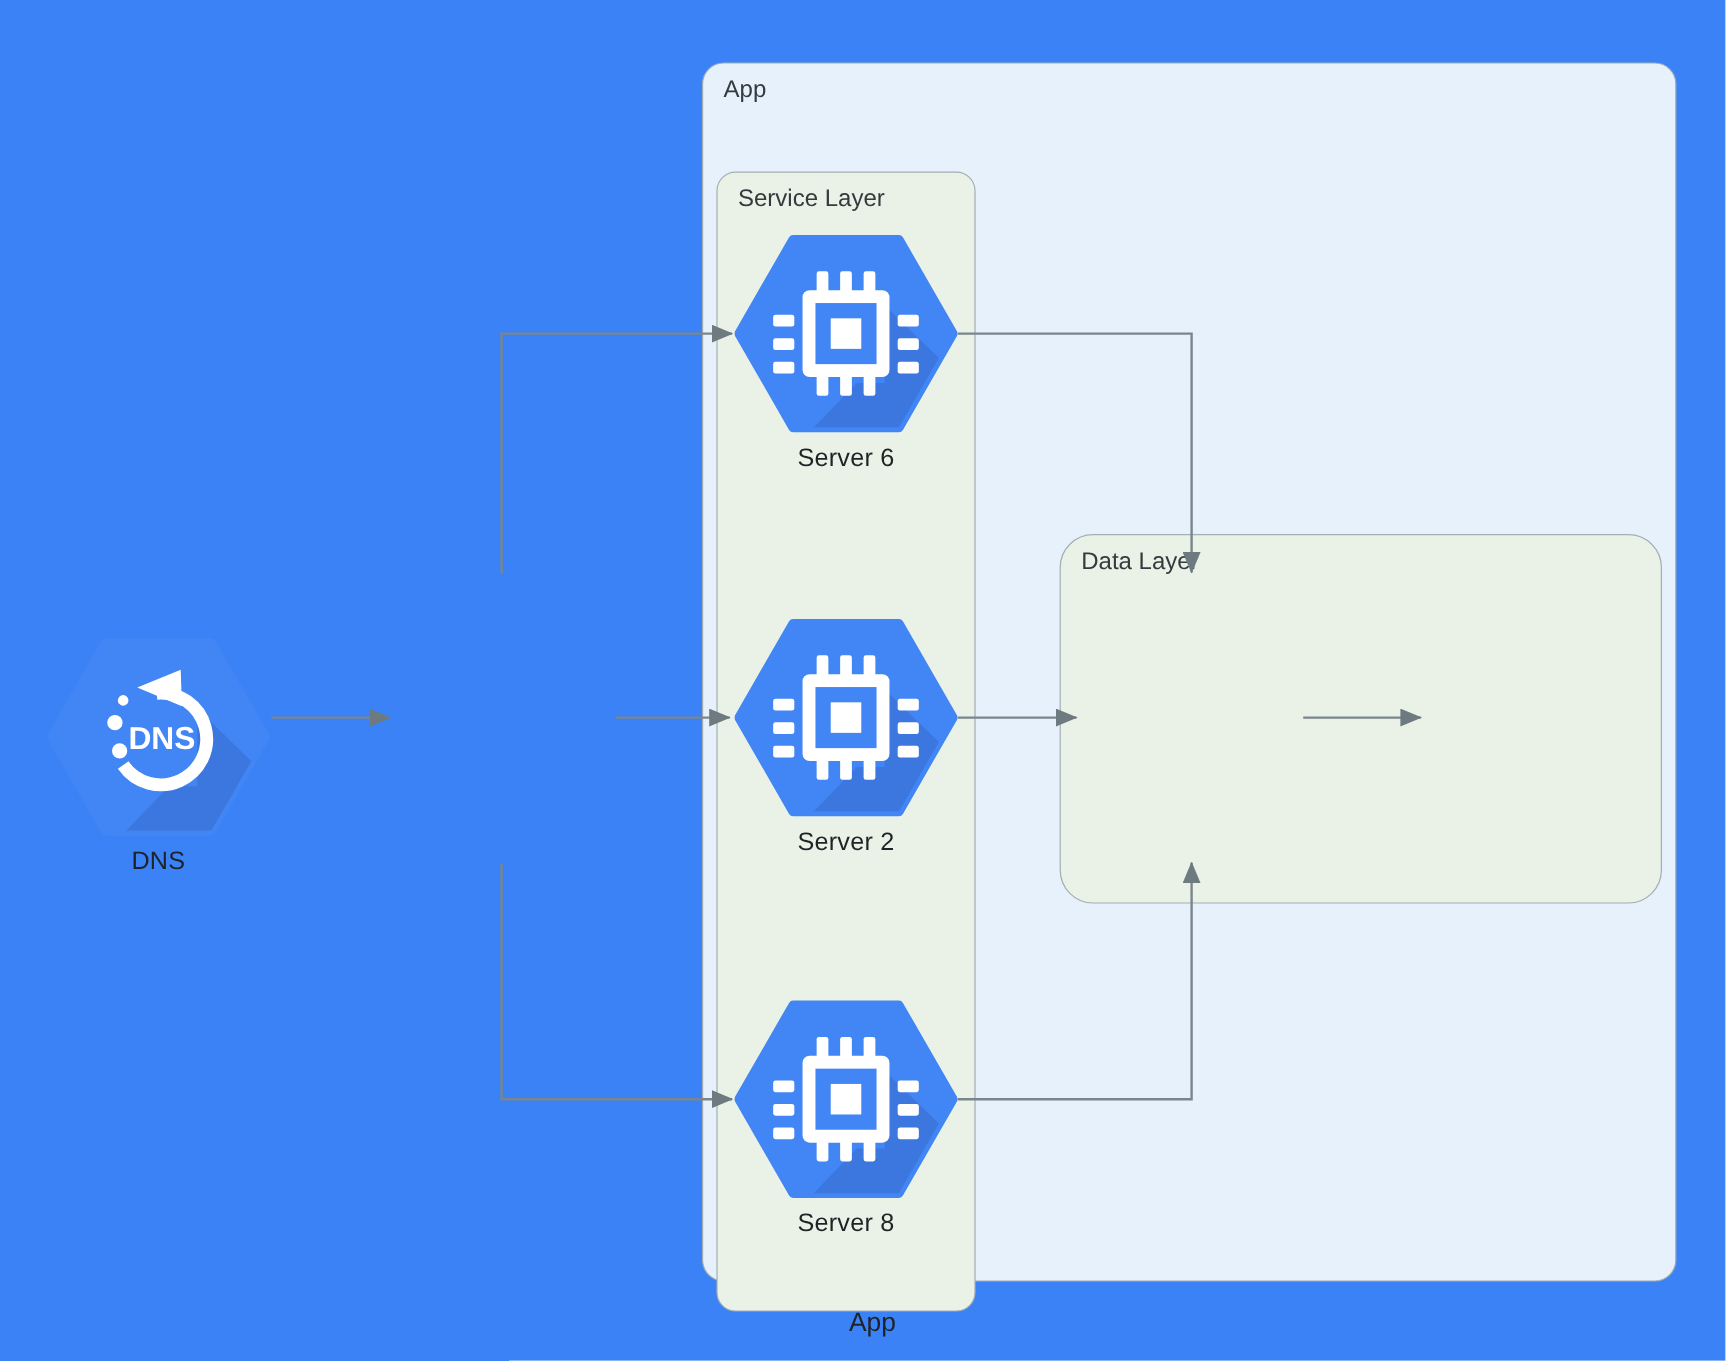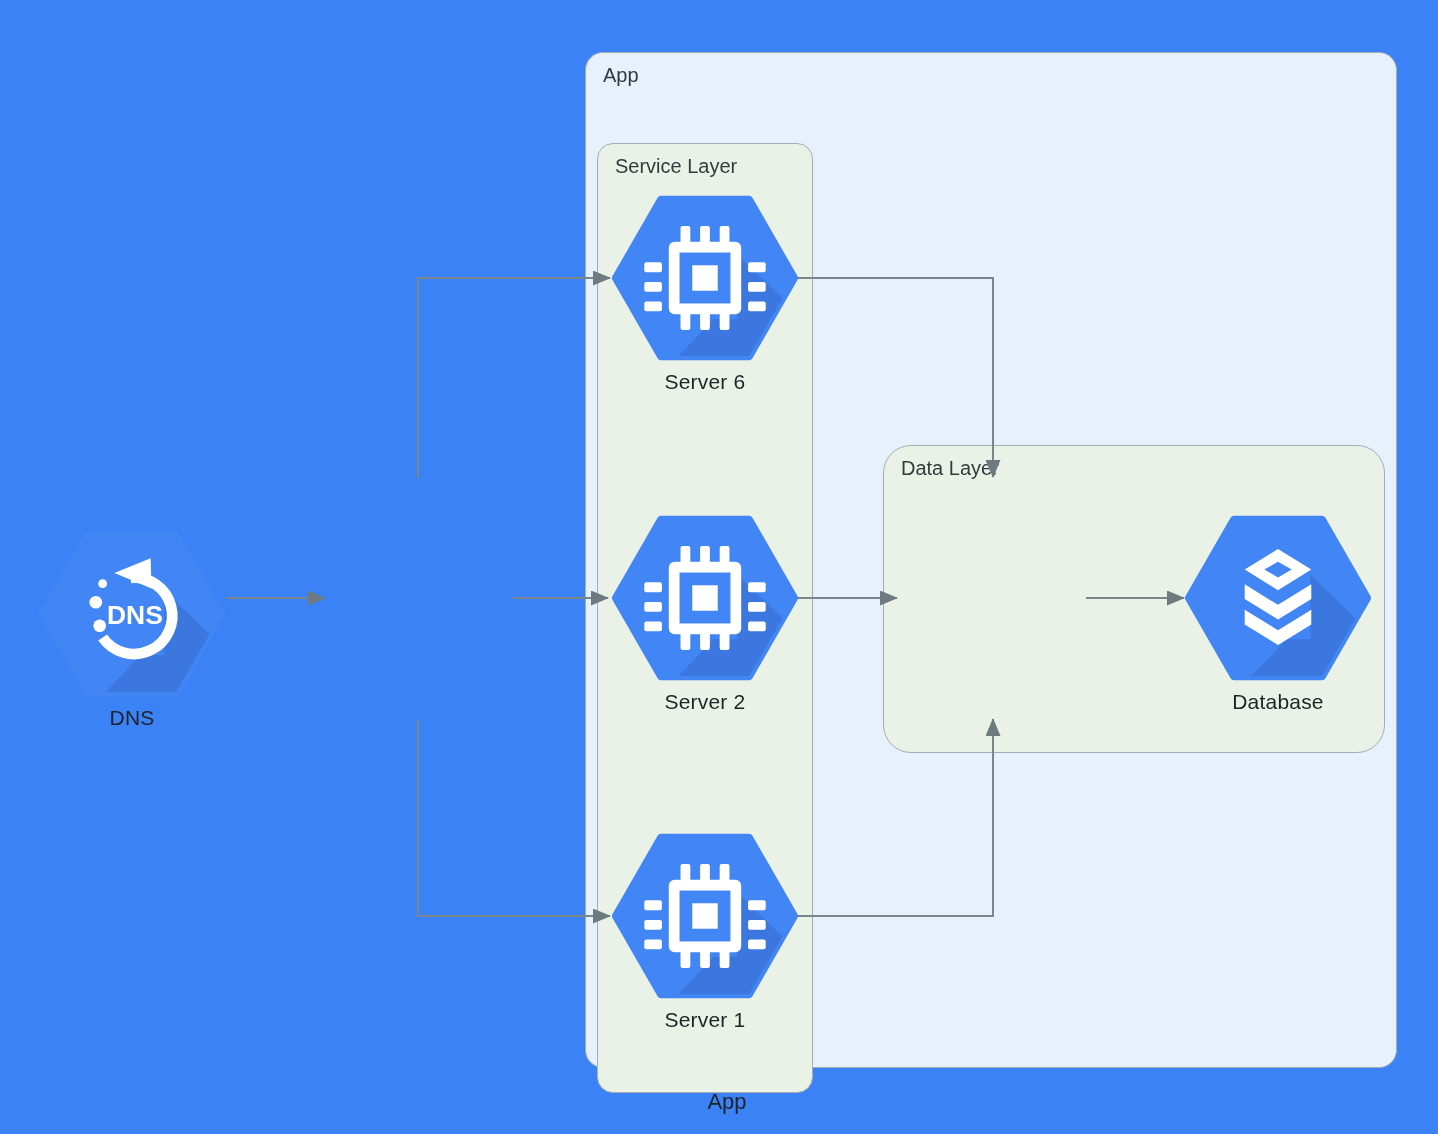--- a/index.html
+++ b/index.html
@@ -147,32 +147,20 @@
           <rect x="33" y="90" width="18" height="10" rx="2"></rect>
           <rect x="33" y="110" width="18" height="10" rx="2"></rect>
         <rect x="139" y="70" width="18" height="10" rx="2"></rect>
           <rect x="139" y="90" width="18" height="10" rx="2"></rect>
           <rect x="139" y="110" width="18" height="10" rx="2"></rect>
         <rect x="58" y="49" width="74" height="74" rx="6"></rect>
         <rect class="blue-fill" x="69" y="60" width="52" height="52" fill="#4285f4"></rect>
         <rect x="82" y="73" width="26" height="26"></rect>
       </g>
     </svg>
-    <div class="node-label">Server 1</div>
+    <div class="node-label">Server 8</div>
   </div>
 
 
-  <div class="node" style="left:1185px; top:512px;">
-    <svg class="hex" width="186" height="172" viewBox="0 0 190 172">
-      <polygon class="hex-body" points="4,86 50,6 140,6 186,86 140,166 50,166" stroke-width="8" stroke-linejoin="round" fill="#4285f4" stroke="#4285f4"></polygon>
-      <polygon class="hex-shadow" points="128,62 196,128 196,176 58,176 104,128 128,128" clip-path="url(#hexclip)" fill="rgba(23,52,110,0.16)"></polygon>
-      <g fill="#ffffff">
-        <path fill-rule="evenodd" d="M95,36 L129,57 L95,78 L61,57 Z M95,49 L109,57 L95,65 L81,57 Z"></path>
-        <path d="M61,72 L95,93 L129,72 L129,87 L95,108 L61,87 Z"></path>
-        <path d="M61,98 L95,119 L129,98 L129,113 L95,134 L61,113 Z"></path>
-      </g>
-    </svg>
-    <div class="node-label">Database</div>
-  </div>
 
   <div class="caption">App</div>
 
 </div>
 
 </body></html>

